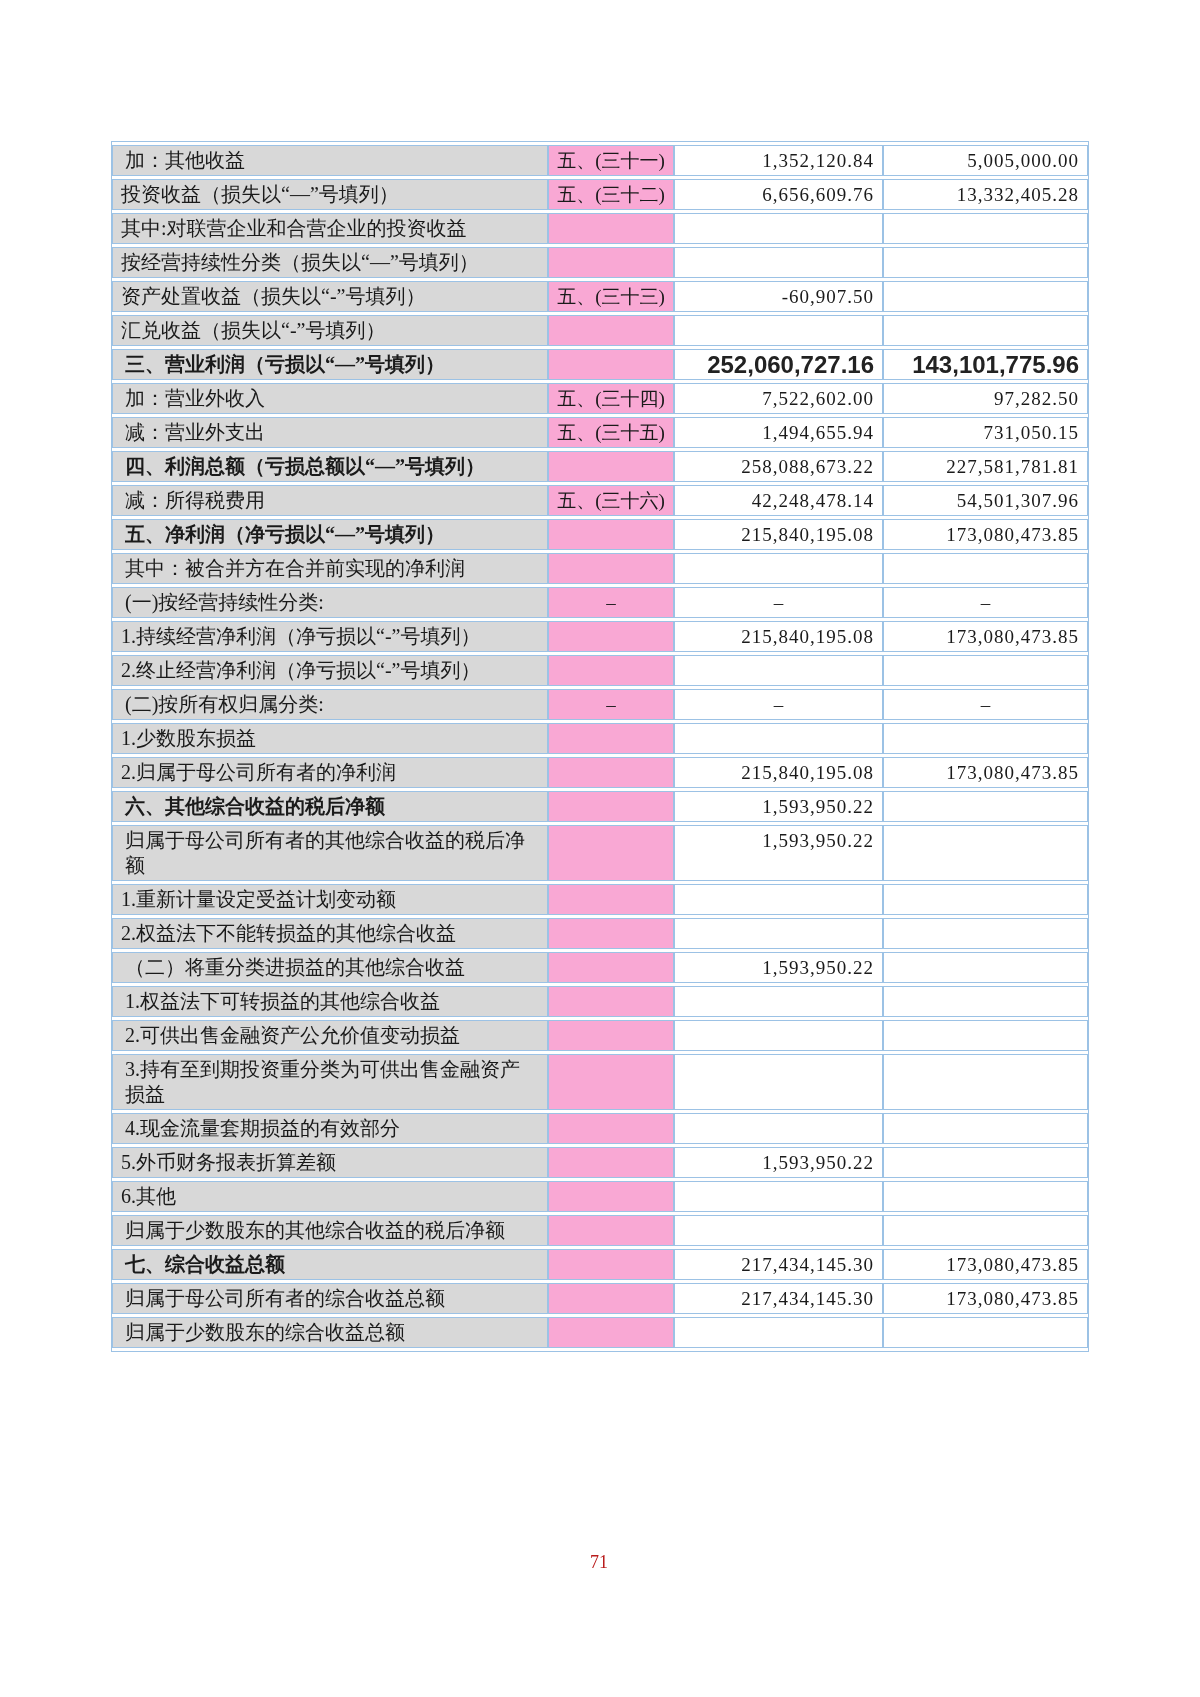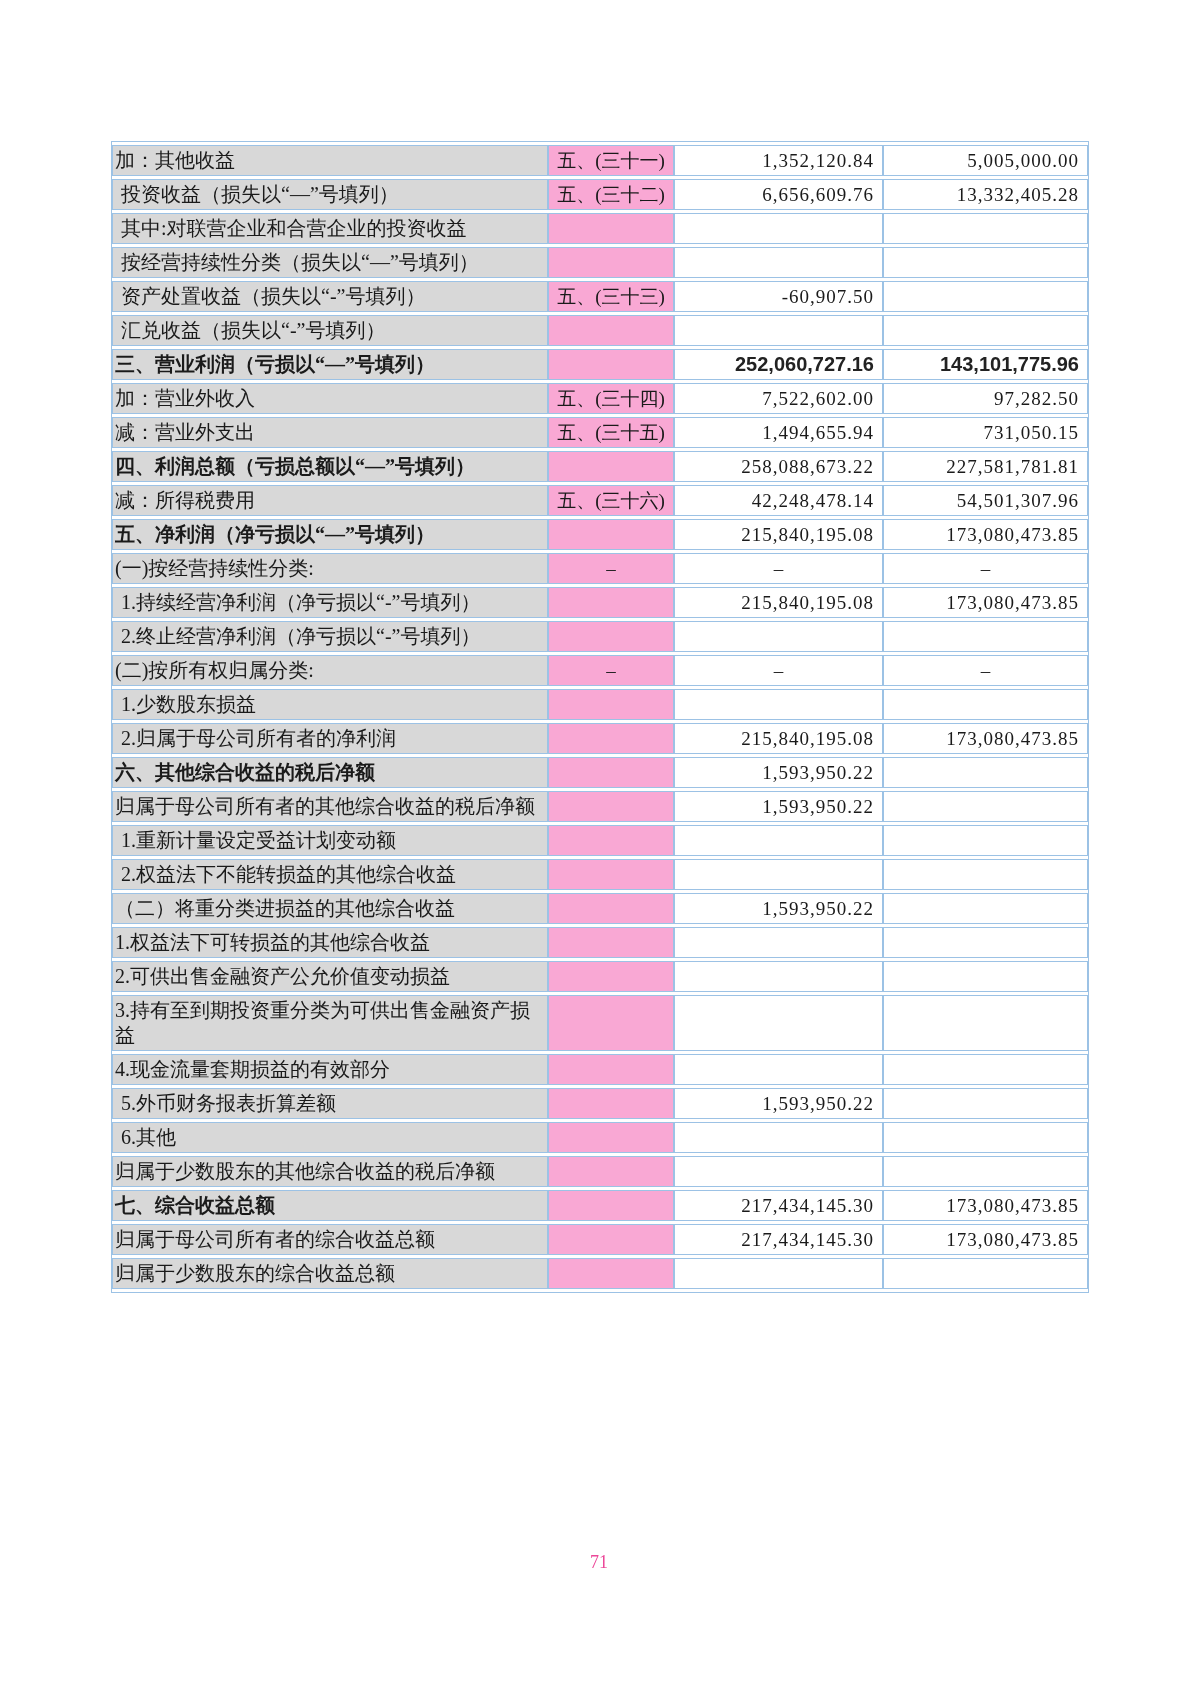--- a/index.html
+++ b/index.html
@@ -30,21 +30,21 @@
     font-size: 19px;
     vertical-align: middle;
     word-break: break-all;
     overflow: hidden;
   }
   td.lbl {
     background: #d8d8d8;
     font-size: 20px;
     text-align: left;
   }
-  td.ind0 { padding-left: 2px; }
+  td.ind0 { padding-left: 12px; }
   td.ind1 { }
   td.ind2 { }
   td.note {
     text-align: center;
     background: #f9a8d4;
   }
   td.num {
     text-align: right;
     vertical-align: top;
     letter-spacing: 1px;
@@ -53,32 +53,32 @@
   }
   td.dash {
     text-align: center;
     vertical-align: middle;
     letter-spacing: 0;
   }
   tr.bold td.lbl { font-weight: 700; }
   td.sans {
     font-family: "Liberation Sans", "DejaVu Sans", sans-serif;
     font-weight: 600;
-    font-size: 20px;
+    font-size: 24px;
     letter-spacing: 0;
     color: #222222;
   }
   .pageno {
     position: absolute;
     left: 111px;
     top: 1552px;
     width: 976px;
     text-align: center;
     font-size: 18px;
-    color: #ec4899;
+    color: #b91c1c;
   }
 </style>
 </head>
 <body>
 
 <div class="page">
   <table class="tbl">
     <colgroup>
       <col style="width:436px">
       <col style="width:126px">
@@ -152,20 +152,26 @@
           <td class="num">42,248,478.14</td>
           <td class="num">54,501,307.96</td>
         </tr>
         <tr class="bold">
           <td class="lbl ind0">五、净利润（净亏损以“—”号填列）</td>
           <td class="note"></td>
           <td class="num">215,840,195.08</td>
           <td class="num">173,080,473.85</td>
         </tr>
         <tr>
+          <td class="lbl ind0">其中：被合并方在合并前实现的净利润</td>
+          <td class="note"></td>
+          <td class="num"></td>
+          <td class="num"></td>
+        </tr>
+        <tr>
           <td class="lbl ind0">(一)按经营持续性分类:</td>
           <td class="note dash">–</td>
           <td class="num dash">–</td>
           <td class="num dash">–</td>
         </tr>
         <tr>
           <td class="lbl ind1">1.持续经营净利润（净亏损以“-”号填列）</td>
           <td class="note"></td>
           <td class="num">215,840,195.08</td>
           <td class="num">173,080,473.85</td>

